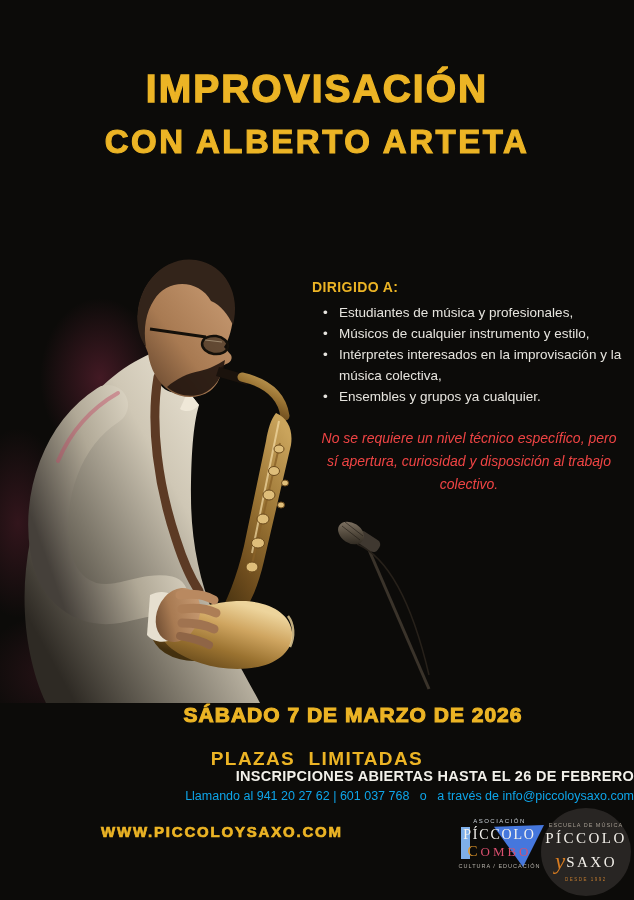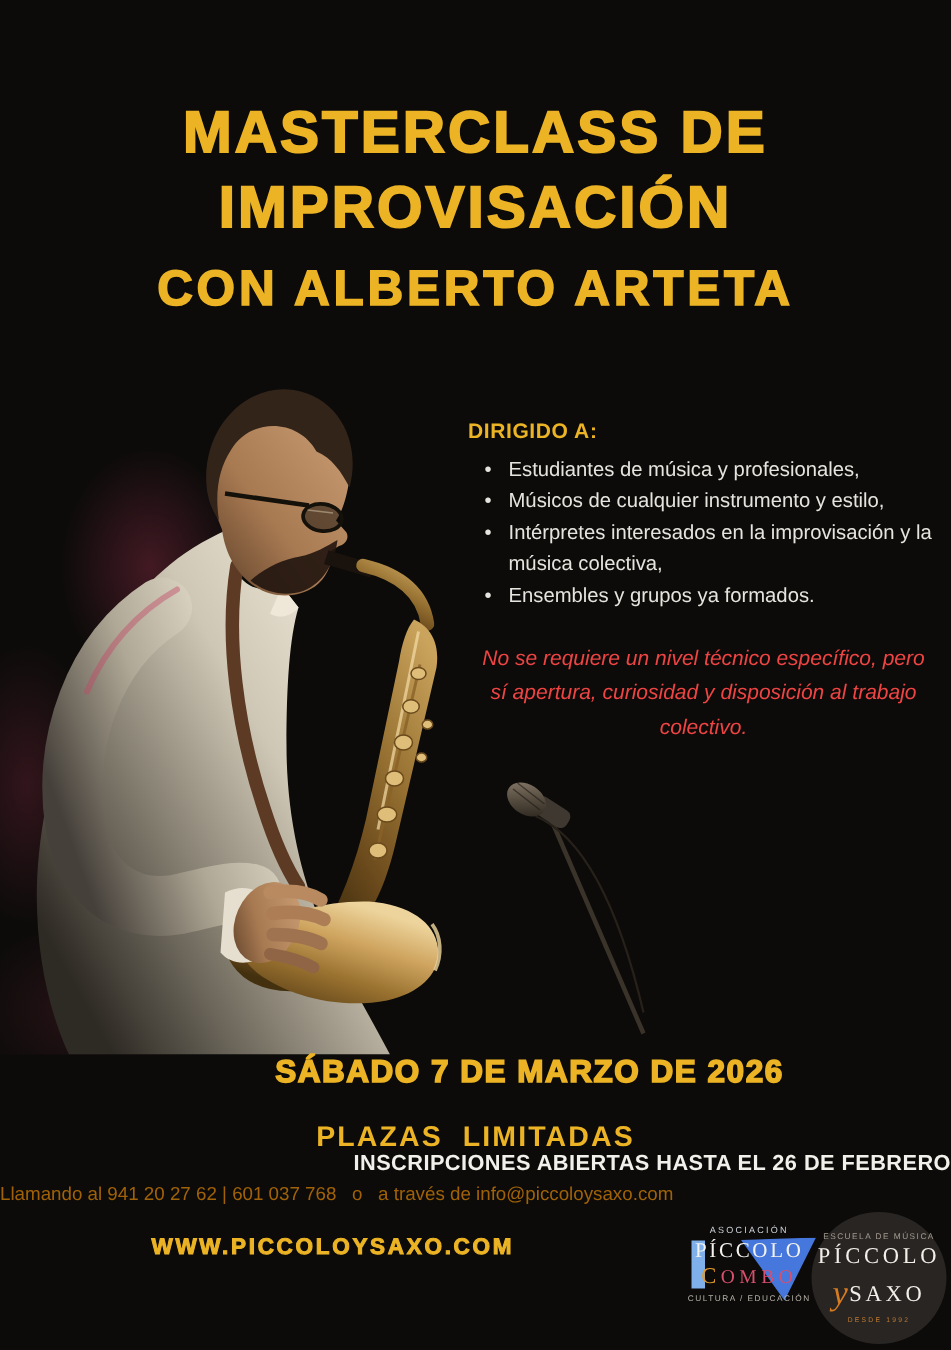--- a/index.html
+++ b/index.html
@@ -39,22 +39,22 @@
   }
   .capacity{
     position:absolute;top:748px;left:0;width:100%;text-align:center;white-space:pre-wrap;
     color:#ecb425;font-size:19px;font-weight:700;letter-spacing:1.4px;z-index:2;
   }
   .registration{
     position:absolute;top:768px;left:0;width:100%;text-align:right;
     color:#f2f0ea;font-size:14.5px;font-weight:700;letter-spacing:.3px;z-index:2;
   }
   .contact{
-    position:absolute;top:789px;left:0;width:100%;text-align:left;white-space:pre-wrap;
-    color:#a16207;font-size:12.5px;z-index:2;
+    position:absolute;top:789px;left:0;width:100%;text-align:right;white-space:pre-wrap;
+    color:#0ea5e9;font-size:12.5px;z-index:2;
   }
   
   .website{
     position:absolute;top:823px;left:0;width:70%;text-align:center;
     color:#ecb425;font-size:15px;font-weight:700;letter-spacing:1.8px;
     -webkit-text-stroke:.7px #ecb425;z-index:2;
   }
   .logo-combo{
     position:absolute;left:451px;top:814px;width:97px;height:70px;z-index:2;
     display:flex;flex-direction:column;align-items:center;
@@ -80,21 +80,20 @@
     position:relative;top:2px;margin-right:1px;}
   .saxo-saxo{font-family:"Liberation Serif",serif;font-size:15px;letter-spacing:2.5px;color:#f2efe9;}
   .saxo-since{font-size:4.5px;letter-spacing:1.5px;color:#bf7a2e;margin-top:4px;}
 </style>
 </head>
 <body>
 
 <div class="poster">
 
   <div class="title-block">
-    <div class="title-l1">MASTERCLASS DE</div>
     <div class="title-l2">IMPROVISACIÓN</div>
     <div class="title-l3">CON ALBERTO ARTETA</div>
   </div>
 
   <svg class="stage-photo" viewBox="0 0 634 460" aria-hidden="true">
     <defs>
       <radialGradient id="pinkGlow" cx="50%" cy="50%" r="50%">
         <stop offset="0%" stop-color="rgba(168,52,86,0.35)"></stop>
         <stop offset="100%" stop-color="rgba(168,52,86,0)"></stop>
       </radialGradient>
@@ -209,21 +208,21 @@
       <path d="M342,283 L360,297 M345,279 L363,293" stroke="#1f1a14" stroke-width="1" opacity="0.6"></path>
     </g>
   </svg>
 
   <div class="right-col">
     <div class="aud-heading">DIRIGIDO A:</div>
     <ul class="aud-list">
       <li>Estudiantes de música y profesionales,</li>
       <li>Músicos de cualquier instrumento y estilo,</li>
       <li>Intérpretes interesados en la improvisación y la música colectiva,</li>
-      <li>Ensembles y grupos ya formados.</li>
+      <li>Ensembles y grupos ya cualquier.</li>
     </ul>
     <div class="aud-note">No se requiere un nivel técnico específico, pero sí apertura, curiosidad y disposición al trabajo colectivo.</div>
   </div>
 
   <div class="event-date">SÁBADO 7 DE MARZO DE 2026</div>
   <div class="capacity">PLAZAS  LIMITADAS</div>
   <div class="registration">INSCRIPCIONES ABIERTAS HASTA EL 26 DE FEBRERO</div>
   <div class="contact">Llamando al 941 20 27 62 | 601 037 768   o   a través de info@piccoloysaxo.com</div>
 
   <div class="website">WWW.PICCOLOYSAXO.COM</div>

